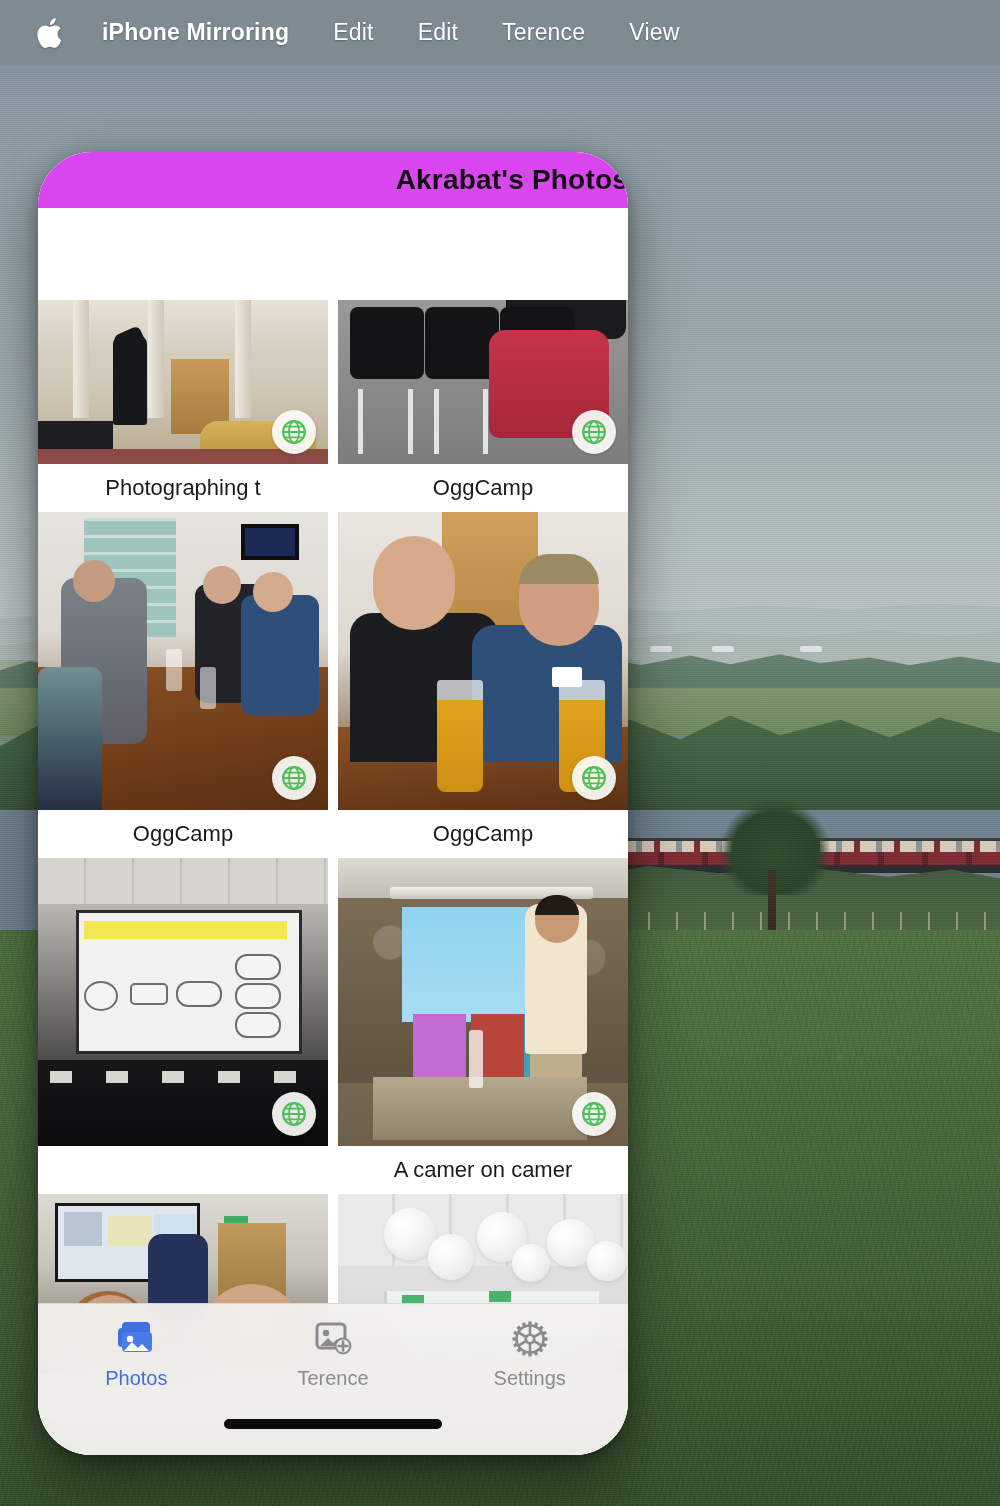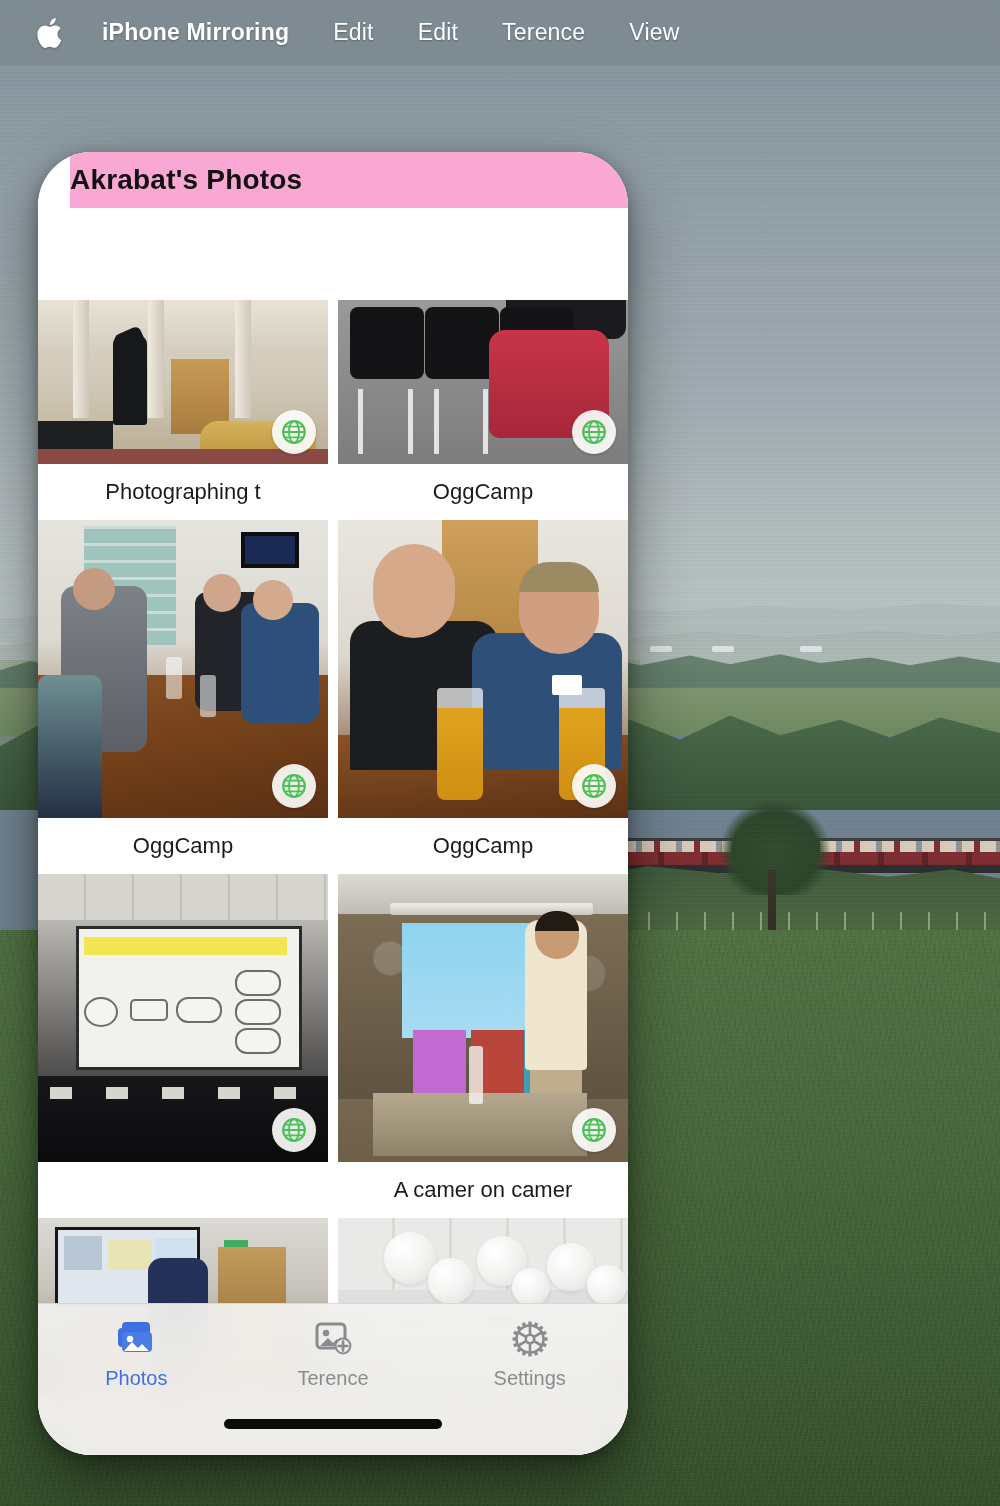--- a/index.html
+++ b/index.html
@@ -202,42 +202,41 @@
   .battery .cap {
     position:absolute; right:-5px; top:6px; width:3px; height:8px;
     background:#8fbf90; border-radius:0 2px 2px 0;
   }
   .battery .bolt {
     position:relative; z-index:2; margin:0 auto; font-size:0;
   }
 
   
   .navbar {
-    height:56px; background:#f9a8d4; display:flex; align-items:center;
-    justify-content:flex-start;
-    margin-left:32px;
+    height:56px; background:#d946ef; display:flex; align-items:center;
+    justify-content:flex-end;
   }
   .nav-title { font-size:28px; font-weight:bold; color:#111; letter-spacing:.2px; }
 
   
   .grid {
     position:absolute; left:0; top:148px; right:0; bottom:0;
     background:#fff; overflow:hidden;
   }
   .row { display:flex; gap:10px; padding:0 0px; }
   .cell { width:290px; }
   .thumb {
     position:relative; width:290px; overflow:hidden; background:#ddd;
   }
   .thumb.h164 { height:164px; }
   .thumb.h298 { height:298px; }
   .thumb.h288 { height:288px; }
   .thumb.h180 { height:180px; }
   .caption {
-    height:56px; display:flex; align-items:center; justify-content:center;
+    height:48px; display:flex; align-items:center; justify-content:center;
     font-size:22px; color:#1a1a1a; background:#fff;
   }
   .globe-badge {
     position:absolute; right:12px; bottom:10px; width:44px; height:44px;
     border-radius:50%; background:rgba(252,252,250,.92);
     display:flex; align-items:center; justify-content:center;
     box-shadow:0 1px 3px rgba(0,0,0,.2);
   }
 
   

